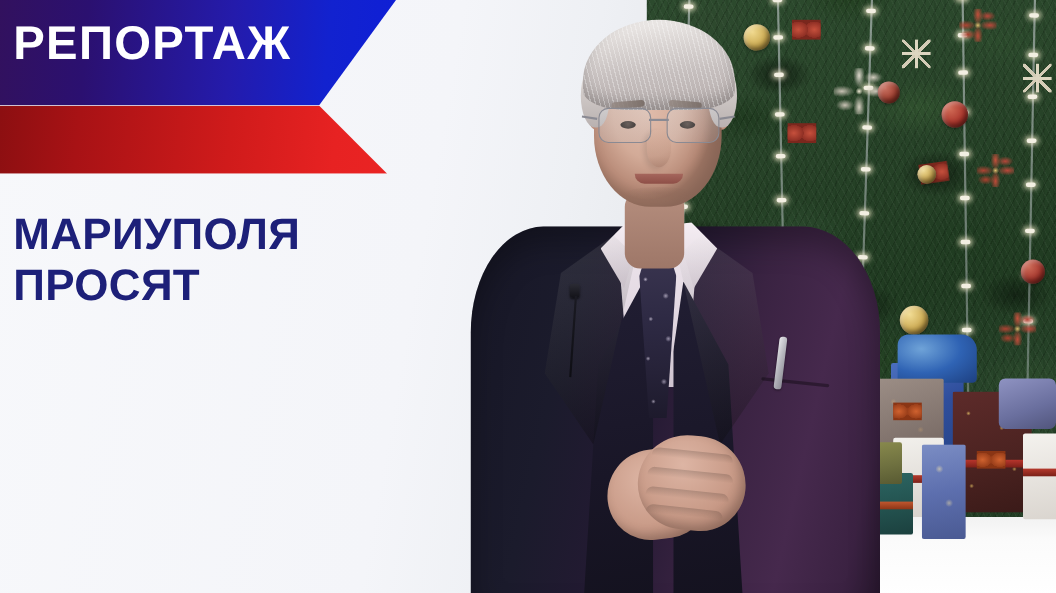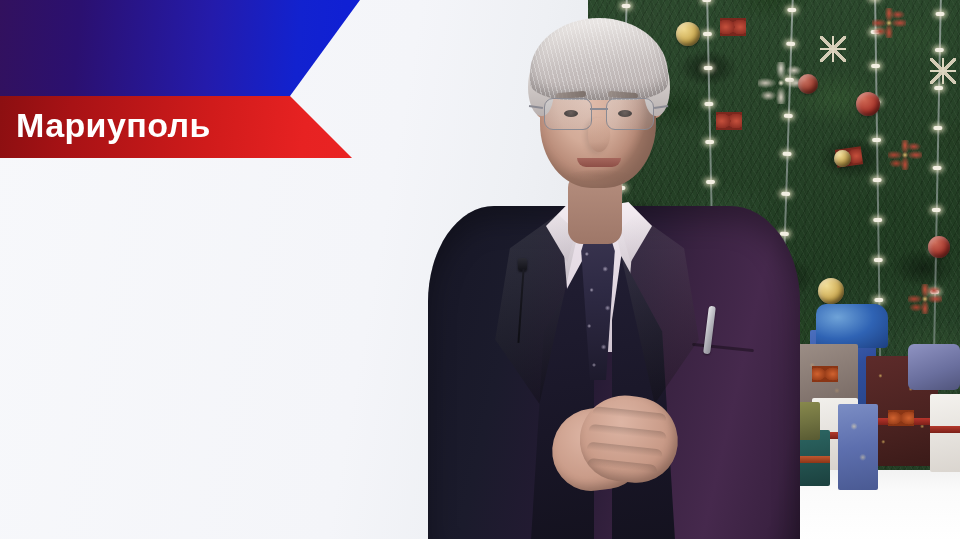--- a/index.html
+++ b/index.html
@@ -591,18 +591,20 @@
         <div class="finger" style="left:10px;top:14px;width:74px;"></div>
         <div class="finger" style="left:8px;top:32px;width:78px;"></div>
         <div class="finger" style="left:8px;top:50px;width:76px;"></div>
         <div class="finger" style="left:10px;top:66px;width:70px;"></div>
       </div>
     </div>
   </div>
 
   <div class="banner-blue"></div>
   <div class="banner-red"></div>
-  <div class="banner-red-label">Мариуполь</div>
+  <div class="banner-blue-label">РЕПОРТАЖ</div>
 
   <div class="headline">
+    <div>МАРИУПОЛЯ</div>
+    <div>ПРОСЯТ</div>
   </div>
 
 </div>
 
 </body></html>

